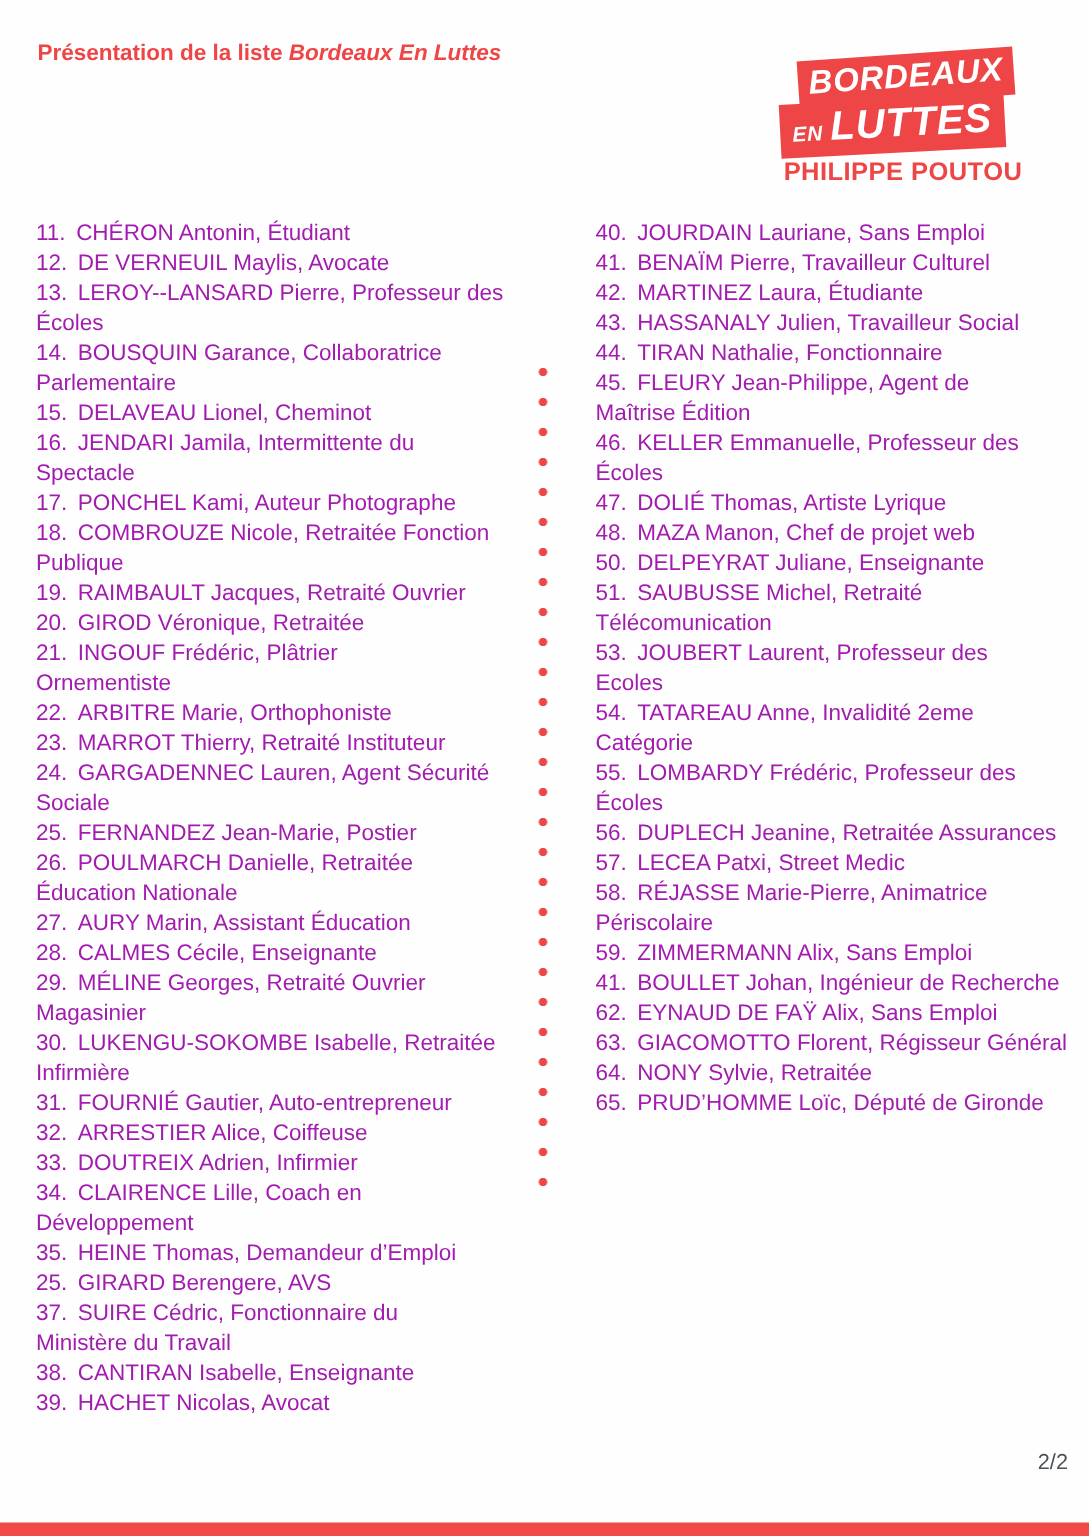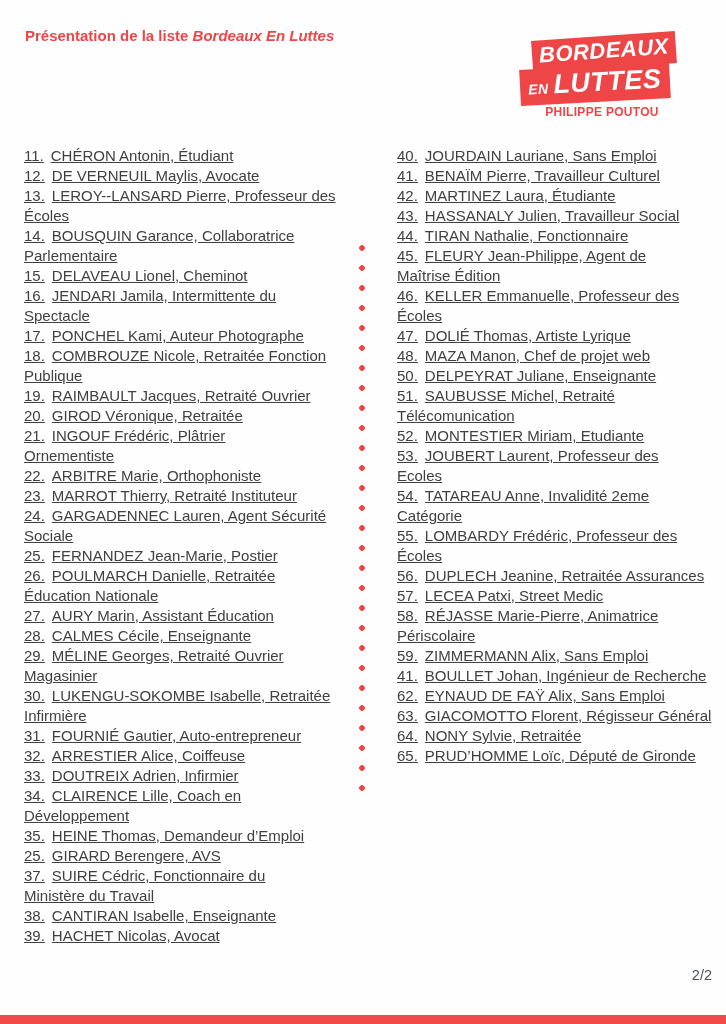--- a/index.html
+++ b/index.html
@@ -13,27 +13,27 @@
   .doc-title { position:absolute; left:25px; top:27px; font-size:15px; font-weight:bold; color:#ee4646; }
   .doc-title .t-it { font-style:italic;margin-top:38px; }
 
   
   .logo { position:absolute; left:520px; top:36px; width:180px; height:96px; }
   .logo-box { position:absolute; background:#ee4646; color:#ffffff; font-weight:bold; font-style:italic; white-space:nowrap; }
   .logo-box1 { left:12px; top:0; font-size:22px; padding:2px 7px 4px 7px; transform:rotate(-4deg); letter-spacing:0.5px; }
   .logo-box2 { left:0px; top:30px; font-size:27px; padding:1px 9px 4px 8px; transform:rotate(-3deg); letter-spacing:0.5px; }
   .logo-box2 .small { font-size:14px; margin-right:5px; }
   .logo-sub { position:absolute; left:0; top:69px; width:164px; text-align:center;
-              font-size:12px; font-weight:bold; color:#ee4646; letter-spacing:0.3px; }
+              font-size:17px; font-weight:bold; color:#ee4646; letter-spacing:0.3px; }
 
   
   .col { position:absolute; top:146px; }
   .col-left  { left:24px;  width:340px; }
   .col-right { left:397px; width:324px; }
-  .item { margin:0; font-size:15px; line-height:20px; color:#404040;text-decoration:underline; }
+  .item { margin:0; font-size:15px; line-height:20px; color:#a21caf; }
   .item .num { margin-right:7px; }
   .item .txt { white-space:pre-wrap; }
 
   
   .dots {
     position:absolute; left:359px; top:238px; width:6px; height:564px;
     background-image:radial-gradient(circle, #ee4646 2.6px, rgba(238,70,70,0) 3px);
     background-size:6px 20px; background-repeat:repeat-y;
   }
 
@@ -155,21 +155,20 @@
       <p class="item"><span class="num">47.</span><span class="txt">DOLIÉ Thomas, Artiste Lyrique</span></p>
 
       <p class="item"><span class="num">48.</span><span class="txt">MAZA Manon, Chef de projet web</span></p>
 
 
       <p class="item"><span class="num">50.</span><span class="txt">DELPEYRAT Juliane, Enseignante</span></p>
 
       <p class="item"><span class="num">51.</span><span class="txt">SAUBUSSE Michel, Retraité
 Télécomunication</span></p>
 
-      <p class="item"><span class="num">52.</span><span class="txt">MONTESTIER Miriam, Etudiante</span></p>
 
       <p class="item"><span class="num">53.</span><span class="txt">JOUBERT Laurent, Professeur des
 Ecoles</span></p>
 
       <p class="item"><span class="num">54.</span><span class="txt">TATAREAU Anne, Invalidité 2eme
 Catégorie</span></p>
 
       <p class="item"><span class="num">55.</span><span class="txt">LOMBARDY Frédéric, Professeur des
 Écoles</span></p>
 

